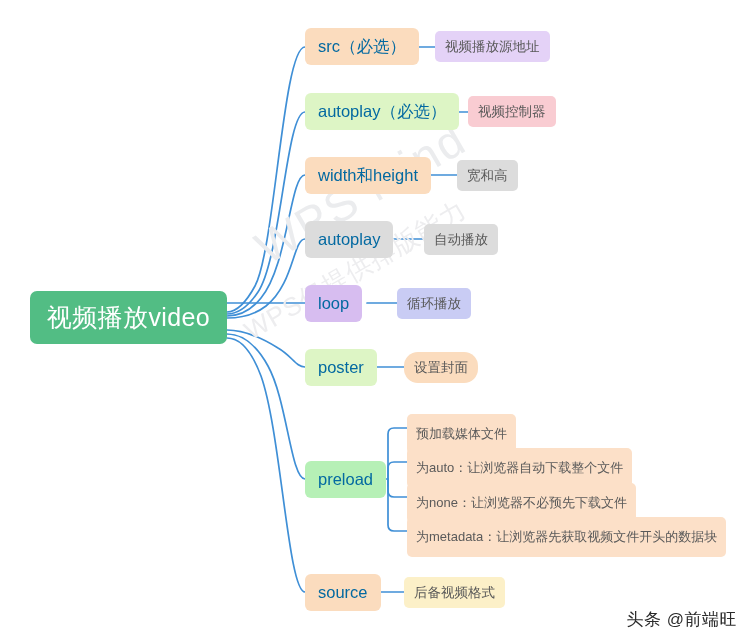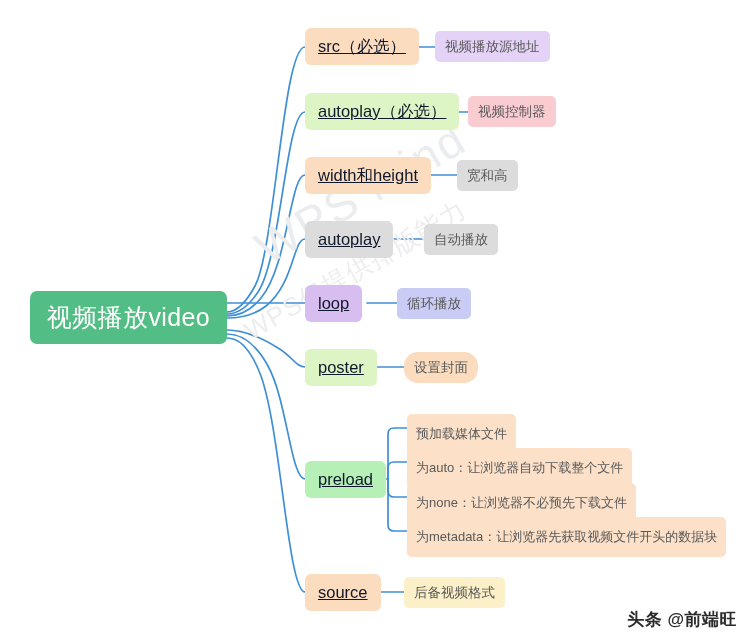--- a/index.html
+++ b/index.html
@@ -65,22 +65,21 @@
     background: #52bd84;
     color: #ffffff;
     font-size: 25px;
     border-radius: 7px;
     letter-spacing: 0.4px;
   }
   .lvl1 {
     height: 37px;
     padding: 0 13px;
     font-size: 16.5px;
-    color: #0f172a;
-    text-decoration: underline;
+    color: #0369a1;
   }
   .lvl2 {
     height: 31px;
     padding: 0 10px;
     font-size: 13.5px;
     color: #595959;
     border-radius: 5px;
   }
   .lvl2b {
     height: 40px;
@@ -88,21 +87,21 @@
     font-size: 13px;
     color: #5a5a5a;
     border-radius: 5px;
   }
   .watermark-credit {
     position: absolute;
     right: 11px;
     bottom: 8px;
     font-size: 17px;
     color: #2b2b2b;
-    font-weight: bold;
+    font-weight: normal;
     letter-spacing: 0.5px;
     white-space: nowrap;
   }
 </style>
 </head>
 <body>
 
 <div id="canvas">
 
   <svg id="edges" viewBox="0 0 748 639">

